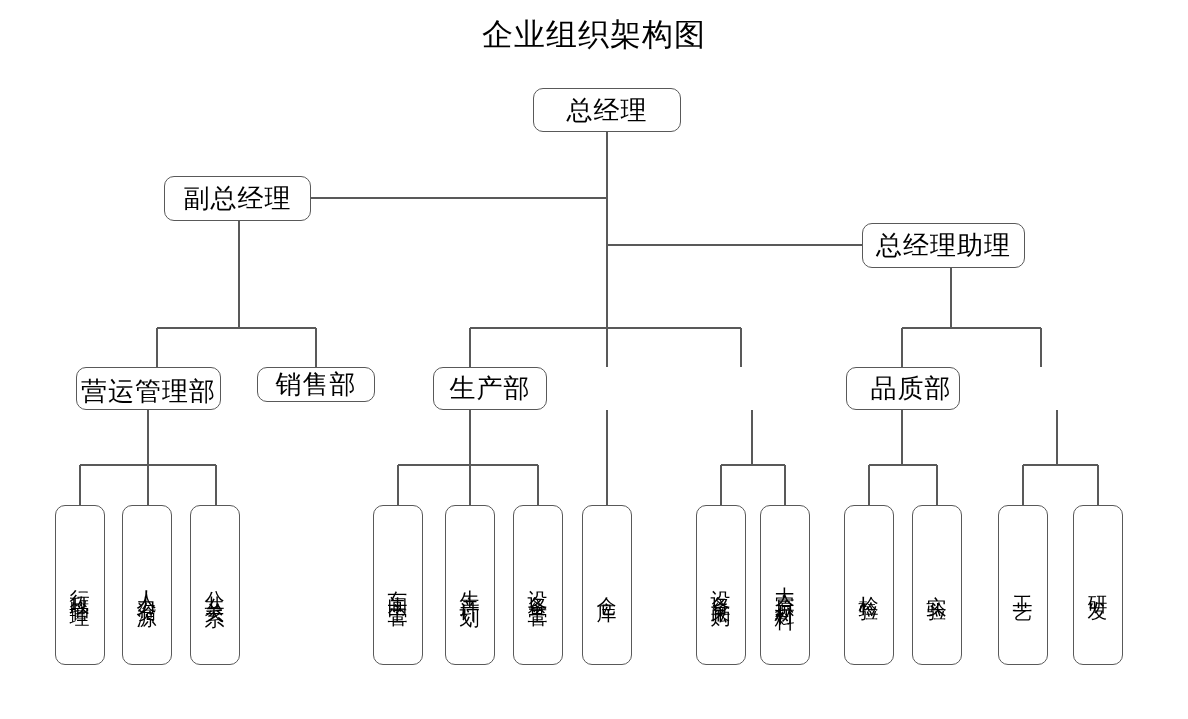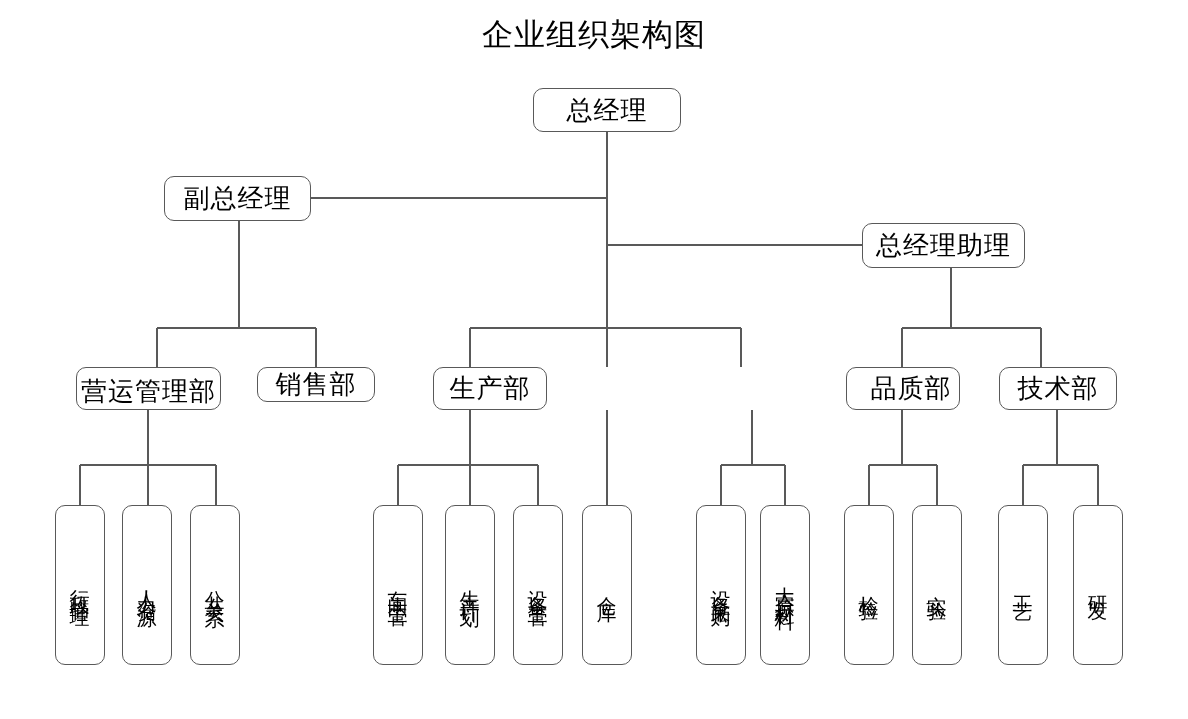--- a/index.html
+++ b/index.html
@@ -146,23 +146,20 @@
   </div>
   <div class="node h" style="left:257px; top:367px; width:118px; height:35px;">
     <span>销售部</span>
   </div>
   <div class="node h" style="left:413px; top:367px; width:114px; height:43px;margin-left:20px;">
     <span>生产部</span>
   </div>
   <div class="node h" style="left:846px; top:367px; width:114px; height:43px;padding-left:16px;">
     <span>品质部</span>
   </div>
-  <div class="node h" style="left:999px; top:367px; width:118px; height:43px;">
-    <span>技术部</span>
-  </div>
 
   <div class="node v" style="left:55px; top:505px; width:50px; height:160px;">
     <span>行政管理</span>
   </div>
   <div class="node v" style="left:122px; top:505px; width:50px; height:160px;">
     <span>人力资源</span>
   </div>
   <div class="node v" style="left:190px; top:505px; width:50px; height:160px;">
     <span>公共关系</span>
   </div>

